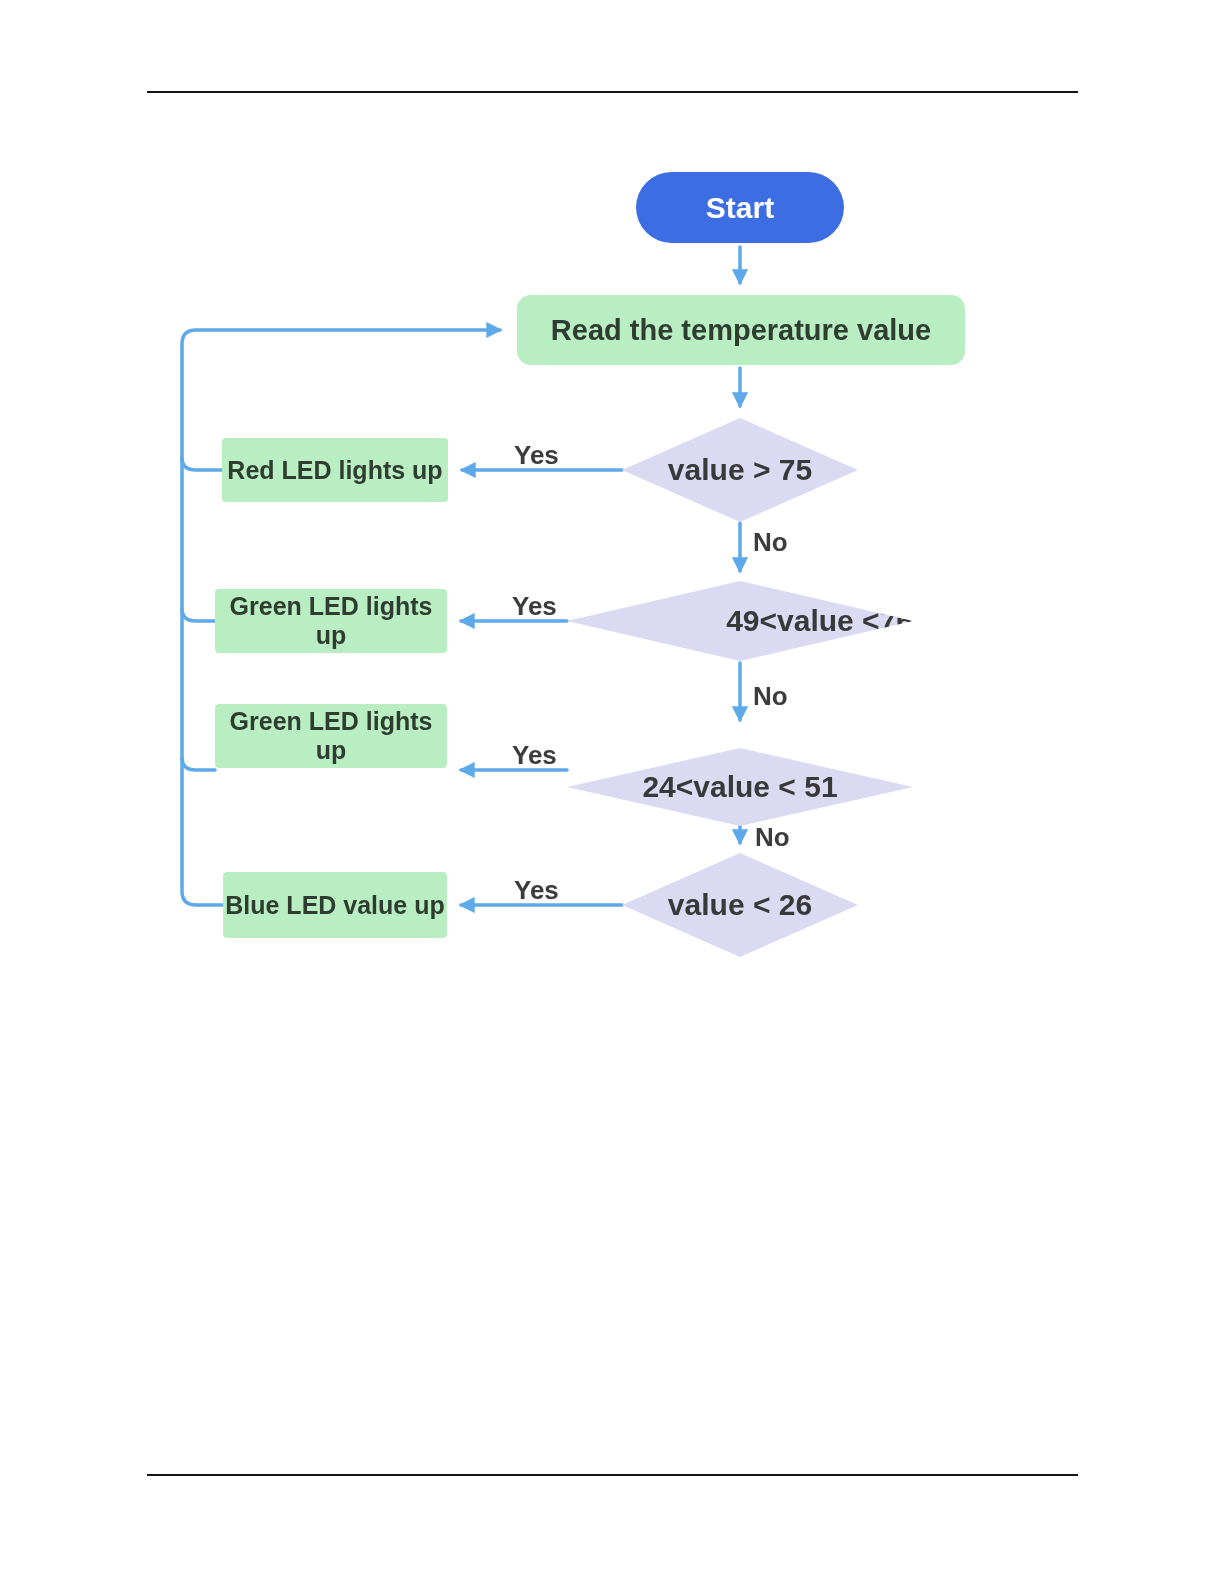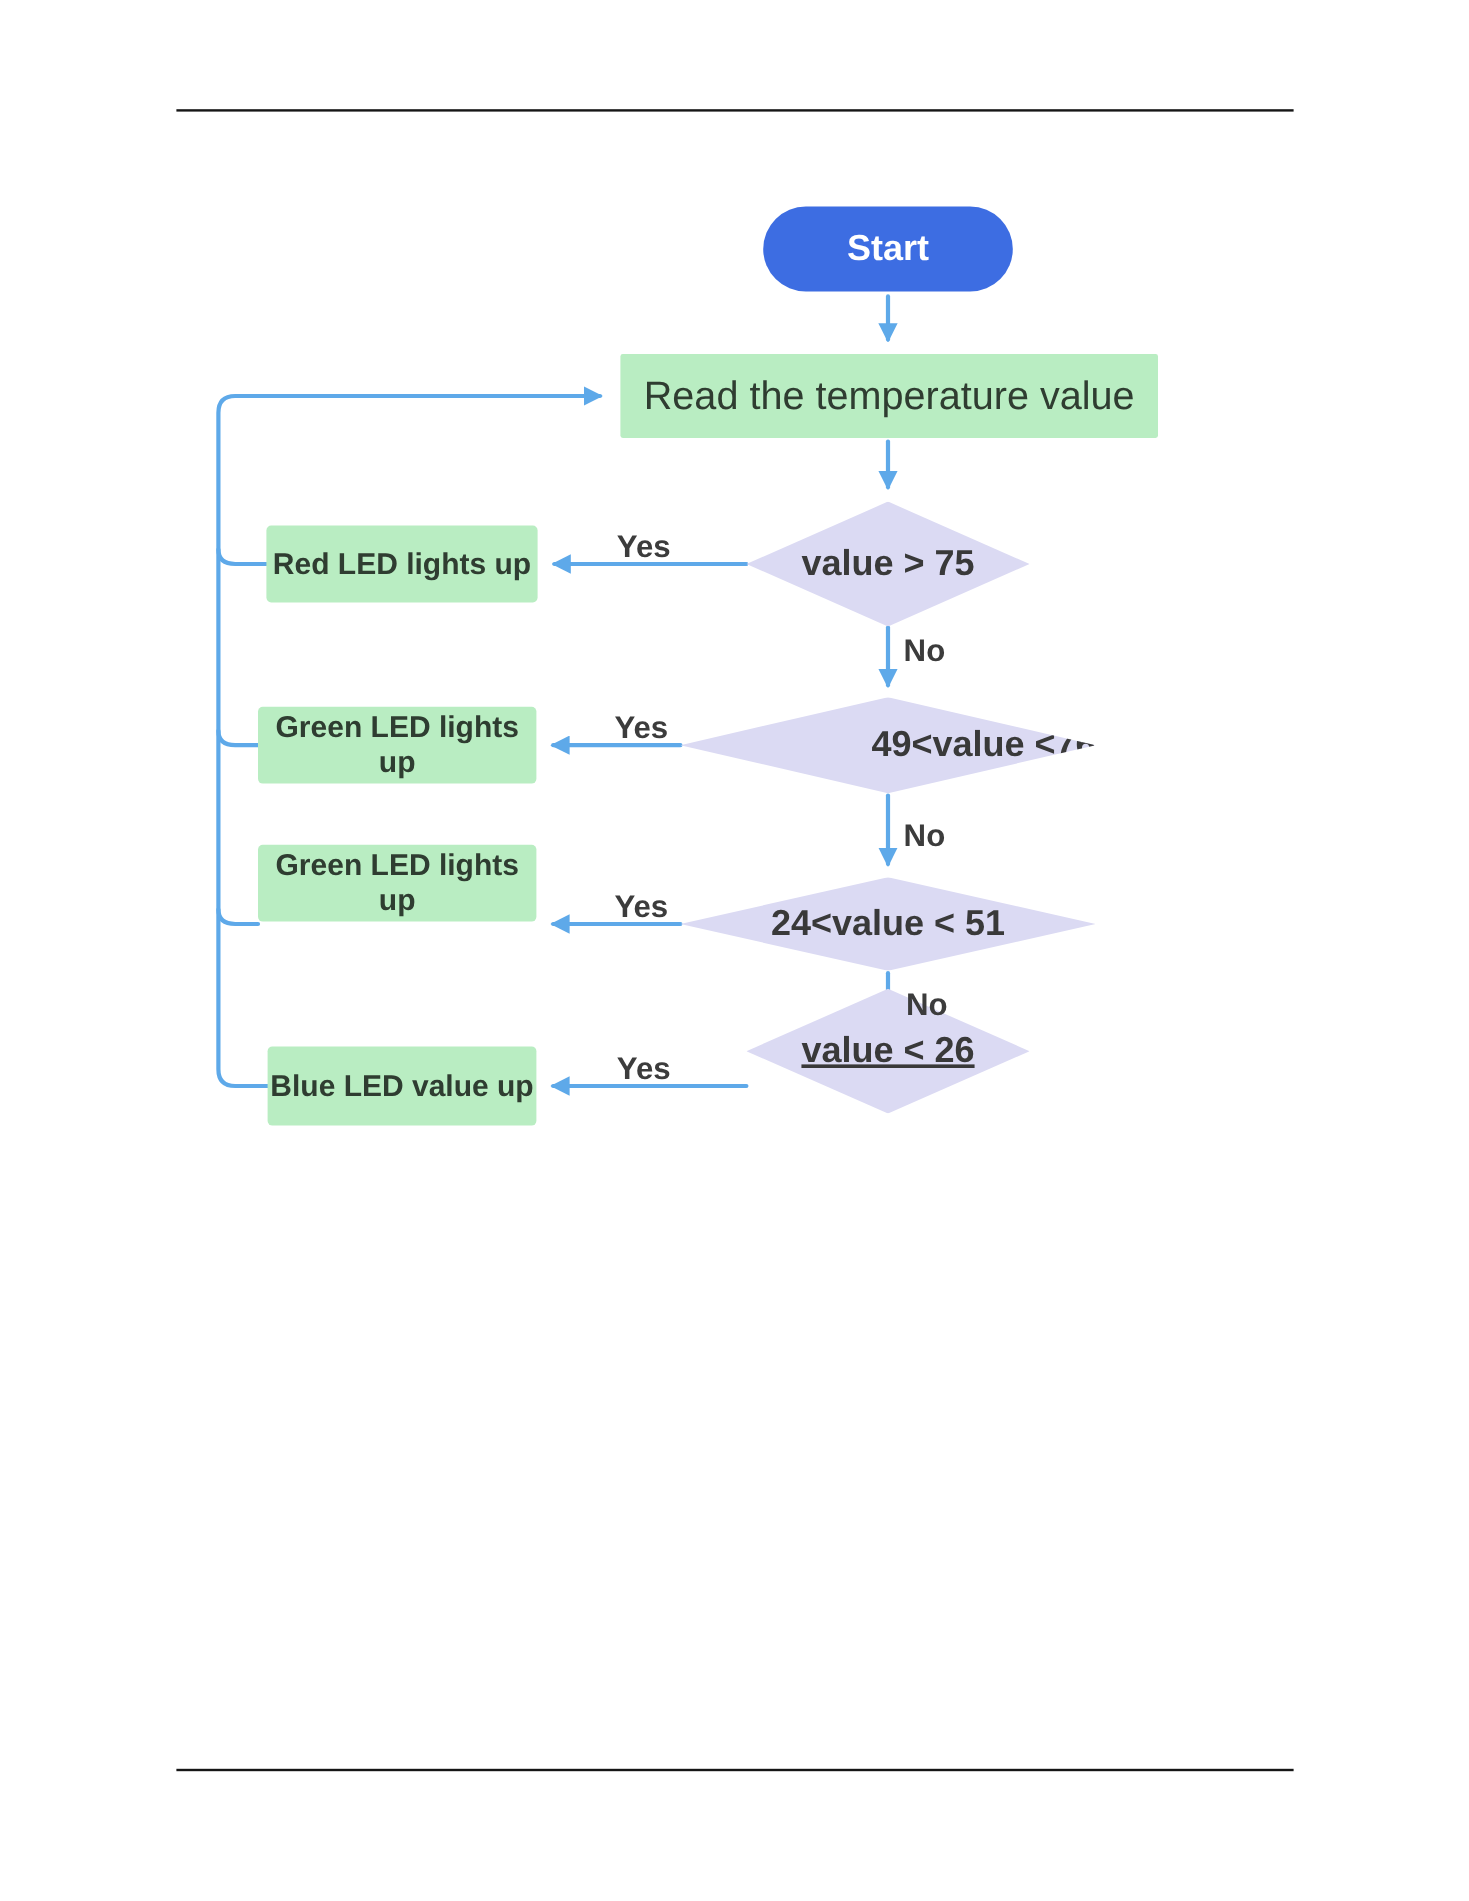--- a/index.html
+++ b/index.html
@@ -54,24 +54,24 @@
     background: var(--start-fill, #3d6de2);
     border-radius: 36px;
     color: var(--start-text, #ffffff);
     font-size: 30px;
     font-weight: 700;
   }
   .process {
     left: 517px; top: 295px;
     width: 448px; height: 70px;
     background: var(--process-fill, #b9edc2);
-    border-radius: 2px;
+    border-radius: 14px;
     color: var(--node-text, #2f3d31);
-    font-size: 33px;
-    font-weight: 400;
+    font-size: 29px;
+    font-weight: 700;
   }
   .action {
     background: var(--action-fill, #b9edc2);
     border-radius: 4px;
     color: var(--node-text, #2f3d31);
     font-size: 25px;
     font-weight: 600;
   }
   .action.a1 { left: 222px; top: 438px; width: 226px; height: 64px; }
   .action.a2 { left: 215px; top: 589px; width: 232px; height: 64px; }
@@ -80,22 +80,22 @@
 
   .decision {
     background: var(--decision-fill, #dbdaf3);
     clip-path: polygon(50% 0%, 100% 50%, 50% 100%, 0% 50%);
     color: var(--decision-text, #393939);
     font-size: 30px;
     font-weight: 600;
   }
   .decision.d1 { left: 622px; top: 418px; width: 236px; height: 104px; }
   .decision.d2 { left: 567px; top: 581px; width: 346px; height: 80px; justify-content: flex-end; }
-  .decision.d3 { left: 567px; top: 731px; width: 346px; height: 78px; }
-  .decision.d4 { left: 622px; top: 824px; width: 236px; height: 104px; text-decoration: underline; }
+  .decision.d3 { left: 567px; top: 748px; width: 346px; height: 78px; }
+  .decision.d4 { left: 622px; top: 853px; width: 236px; height: 104px; }
 
   .edge-label {
     position: absolute;
     font-size: 26px;
     font-weight: 600;
     color: var(--label-text, #3c3c3c);
     white-space: nowrap;
   }
   .yes1 { left: 514px; top: 440px; }
   .yes2 { left: 512px; top: 591px; }

